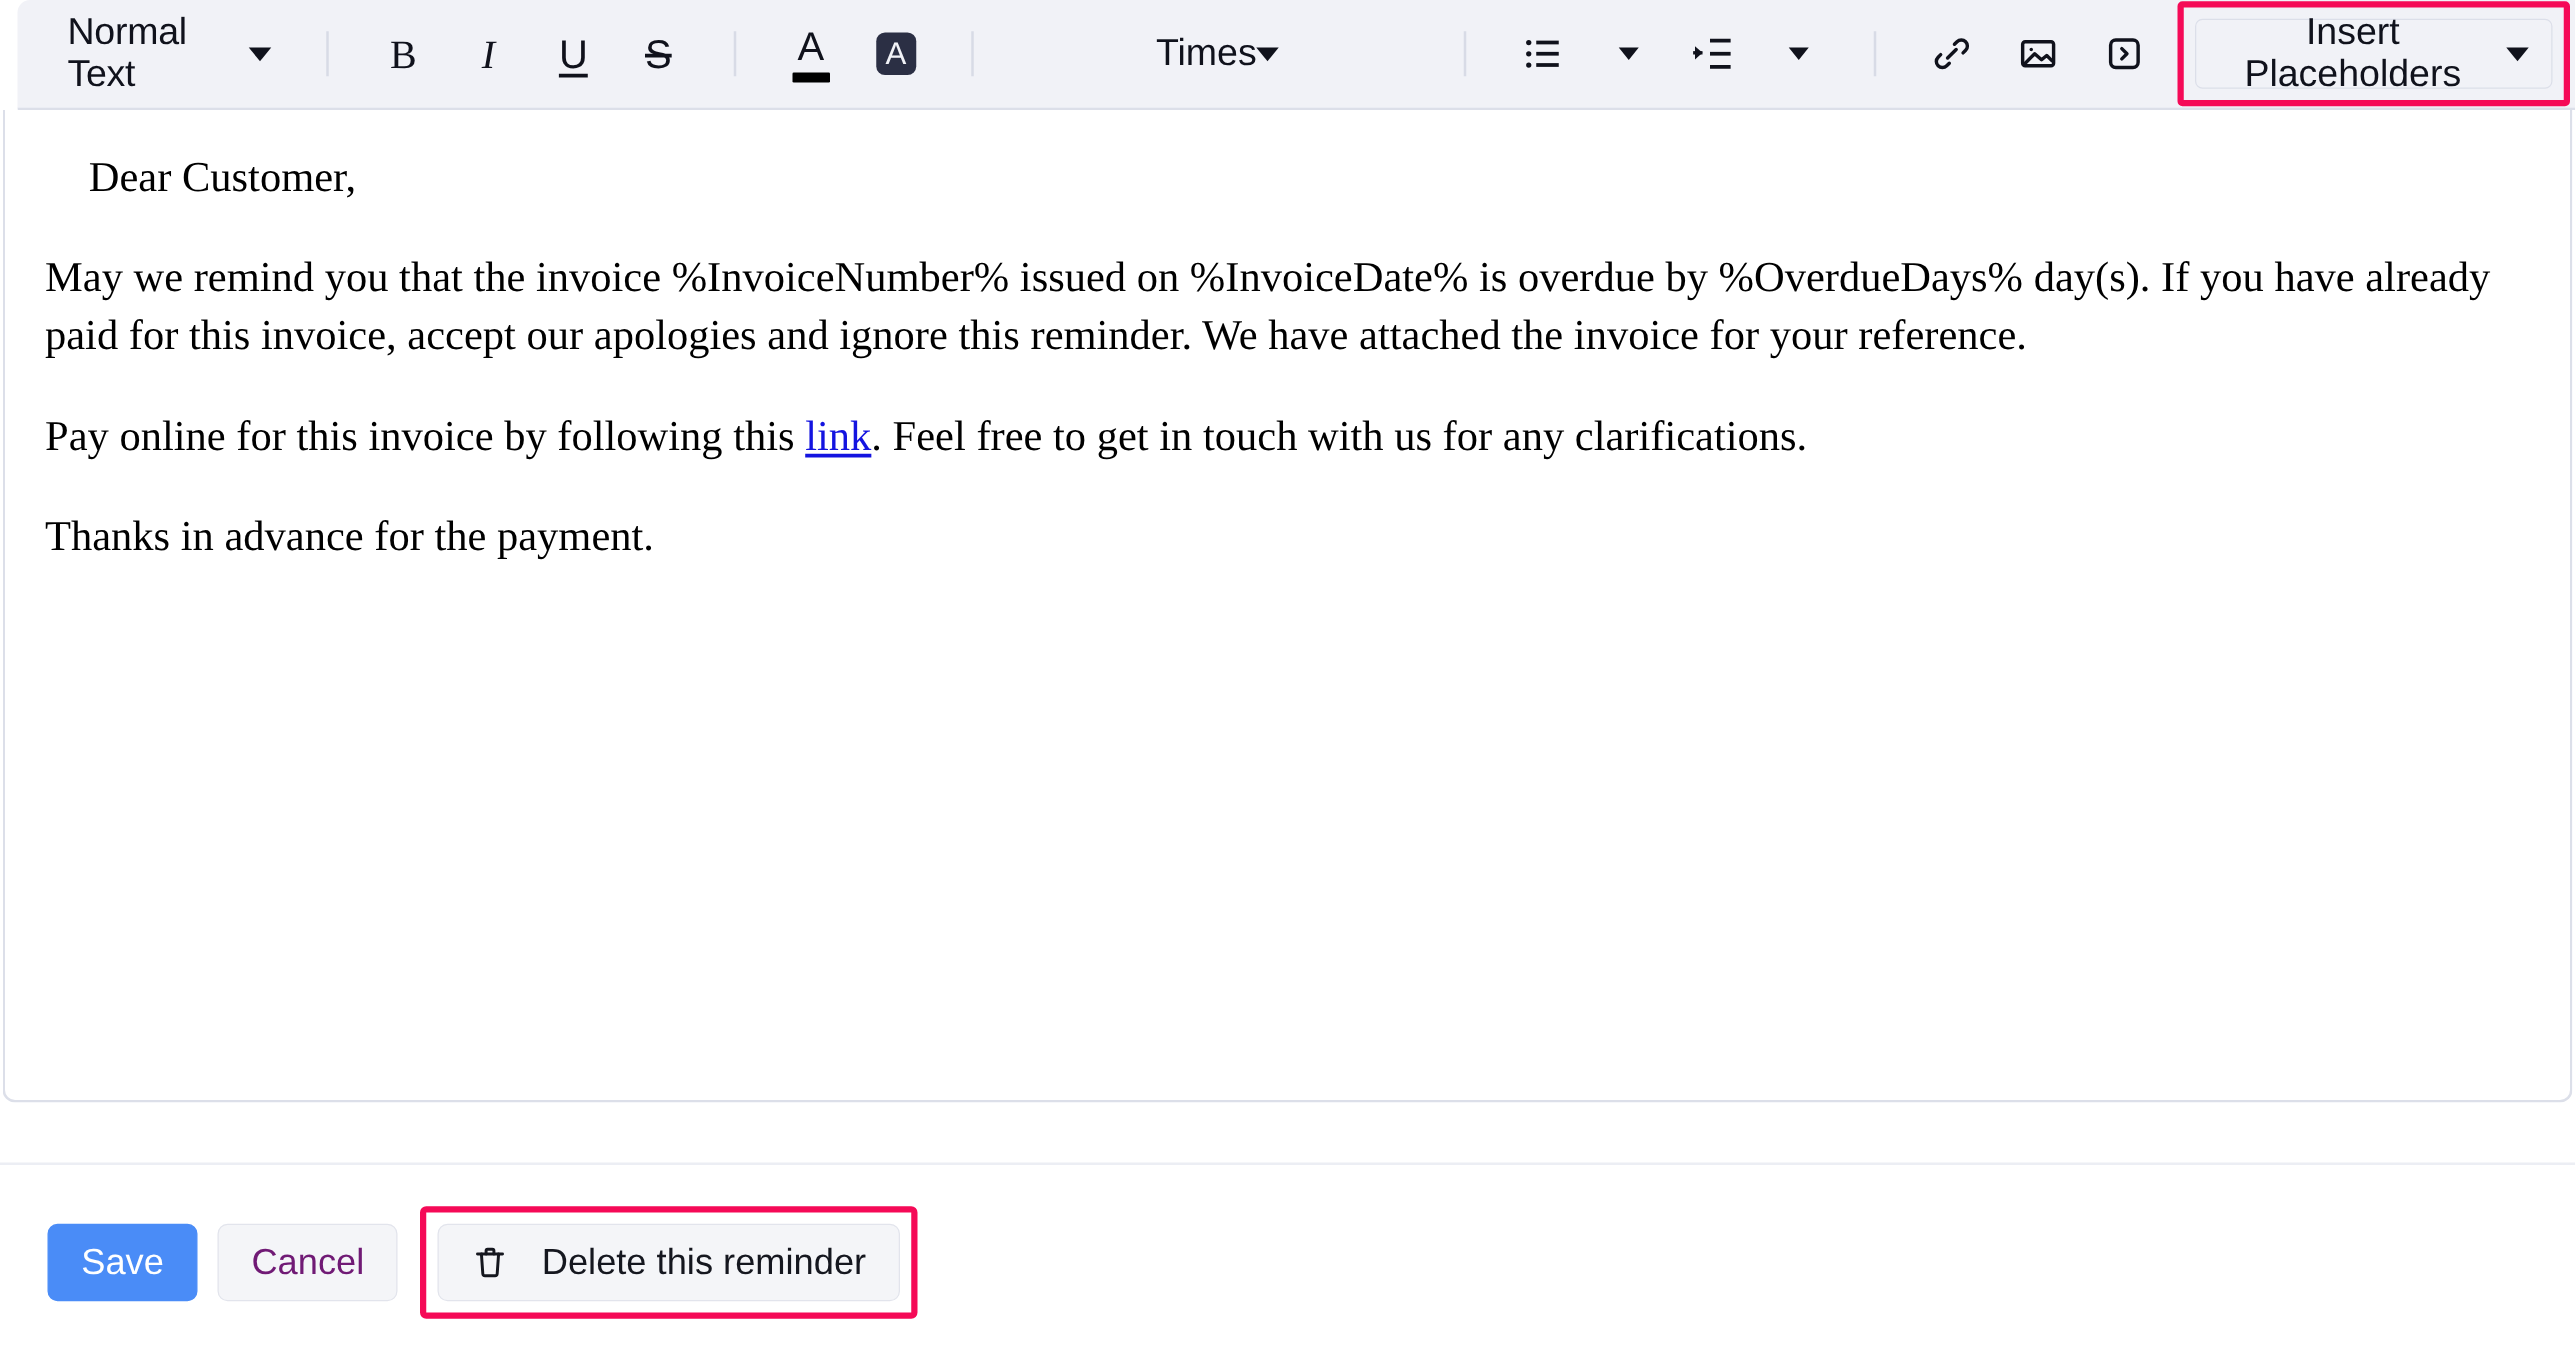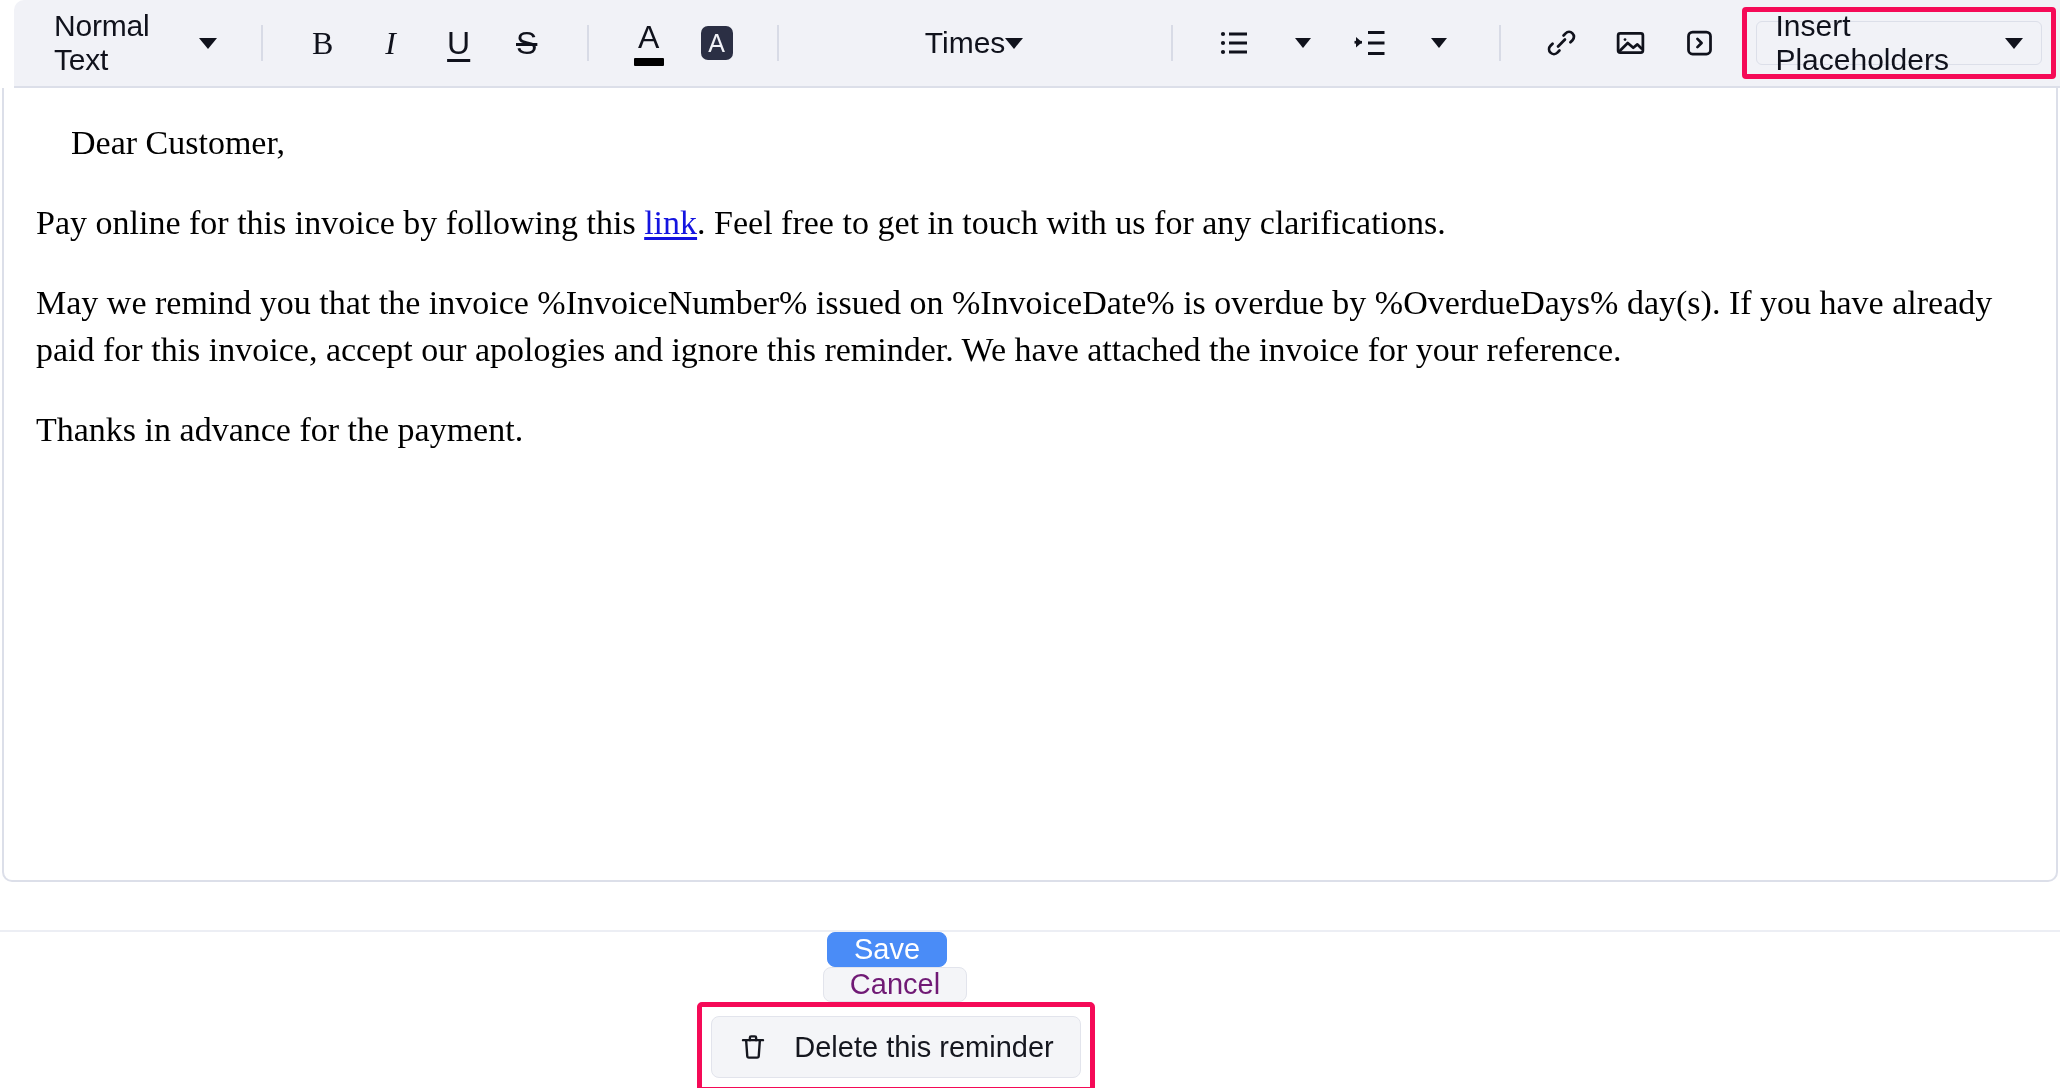--- a/index.html
+++ b/index.html
@@ -137,26 +137,27 @@
     margin-left: auto;
     position: relative;
     padding: 9px;
     border: 5px solid #f50a57;
     border-radius: 4px;
   }
   .insert-btn {
     display: flex;
     align-items: center;
     gap: 16px;
-    height: 44px;
+    height: 56px;
     padding: 0 18px;
     background: #f1f2f7;
     border: 1px solid #dcdfe9;
     border-radius: 6px;
     cursor: pointer;
+    text-align: center;
   }
   .insert-btn .lbl { font-size: 30px; color: #10121c; }
 
   
   .editor {
     position: absolute;
     left: 2px; top: 88px;
     width: 2056px;
     height: 794px;
     background: #ffffff;
@@ -197,21 +198,20 @@
   .footer {
     position: absolute;
     left: 0; top: 932px;
     width: 1736px;
     height: 156px;
     background: #ffffff;
     display: flex;
     align-items: center;
     padding-left: 38px;
     gap: 0;
-    flex-direction: column;
   }
 
   .btn {
     height: 62px;
     display: flex;
     align-items: center;
     justify-content: center;
     border-radius: 8px;
     font-size: 29px;
     cursor: pointer;
@@ -355,22 +355,22 @@
         <span class="lbl">Insert Placeholders</span>
         <span class="caret"></span>
       </div>
     </div>
 
   </div>
 
   <div class="editor">
     <div class="doc">
       <p>Dear Customer,</p>
+      <p>May we remind you that the invoice %InvoiceNumber% issued on %InvoiceDate% is overdue by %OverdueDays% day(s). If you have already paid for this invoice, accept our apologies and ignore this reminder. We have attached the invoice for your reference.</p>
       <p><span>Pay online for this invoice by following this </span><a class="doclink">link</a><span>. Feel free to get in touch with us for any clarifications.</span></p>
-      <p>May we remind you that the invoice %InvoiceNumber% issued on %InvoiceDate% is overdue by %OverdueDays% day(s). If you have already paid for this invoice, accept our apologies and ignore this reminder. We have attached the invoice for your reference.</p>
       <p>Thanks in advance for the payment.</p>
     </div>
   </div>
 
   <div class="footer-divider"></div>
 
   <div class="footer">
     <div class="btn btn-primary">
       <span>Save</span>
     </div>

